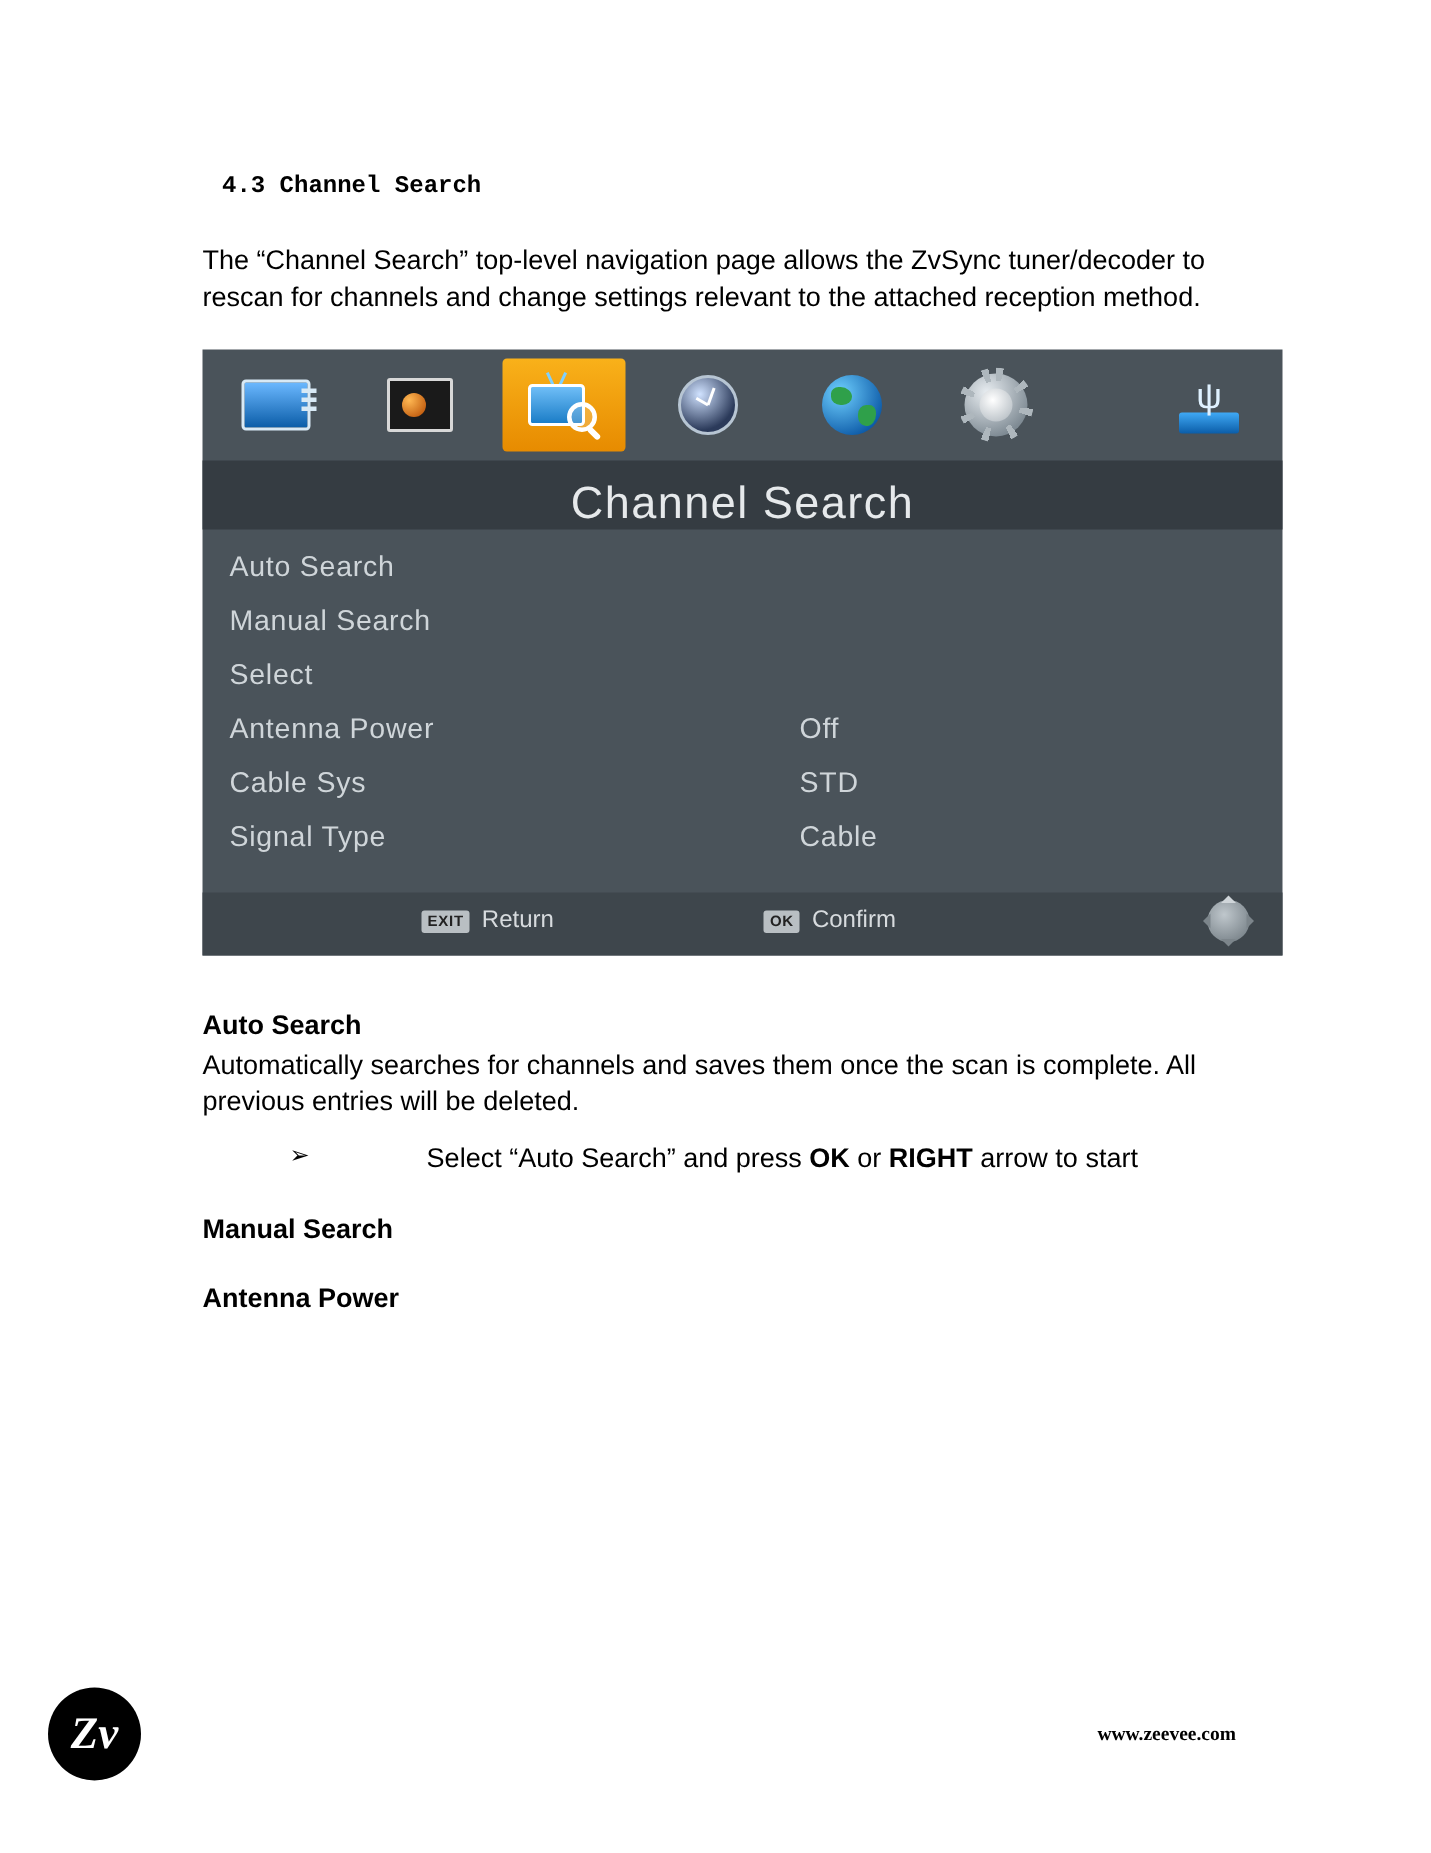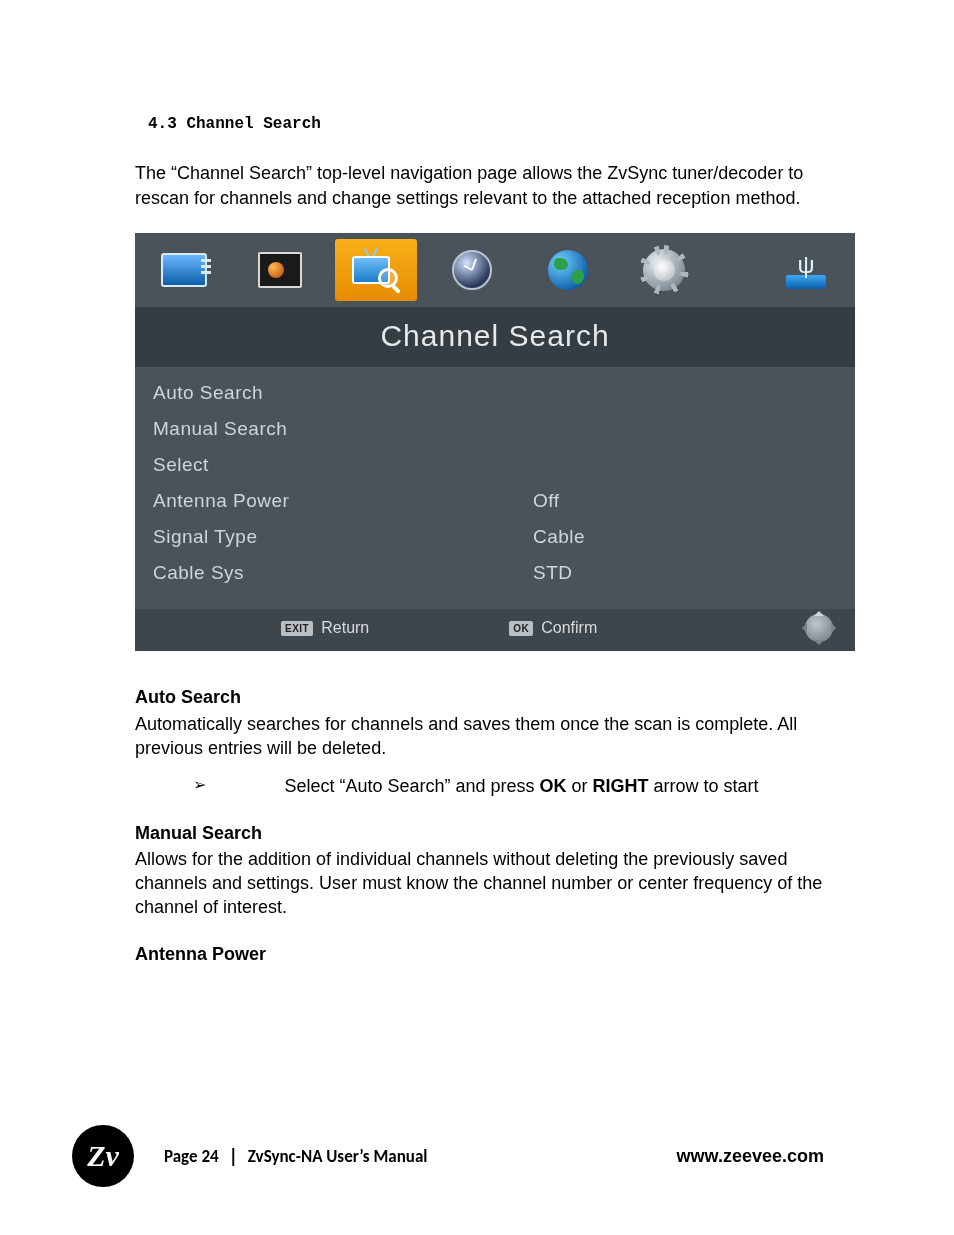--- a/index.html
+++ b/index.html
@@ -79,21 +79,21 @@
   
   .ic-usb { width:48px; height:38px; position:relative; }
   .ic-usb .base { position:absolute; bottom:0; left:4px; right:4px; height:14px; background:linear-gradient(#3fa9f5,#0b5da8); border-radius:2px; }
   .ic-usb .trident { position:absolute; left:50%; top:2px; transform:translateX(-50%); color:#dff1ff; font-size:24px; line-height:1; }
   
   .osd-title {
     background:#353c42;
     text-align:center;
     font-size:30px;
     letter-spacing:1px;
-    padding:12px 0 14px;
+    padding:12px 0 0;
     color:#e6e9eb;
   }
   
   .osd-menu { padding: 8px 18px 18px; }
   .menu-row {
     display:flex;
     font-size:19px;
     letter-spacing:.5px;
     padding:7px 0;
     color:#cfd5d9;
@@ -136,31 +136,31 @@
   ul.bullets li { position:relative; padding-left:26px; margin:14px 0;text-align:center; }
   ul.bullets li::before {
     content:"➢"; position:absolute; left:0; top:0; font-size:16px; color:#000;
   }
   .b { font-weight:bold; }
 
   
   .footer {
     position:absolute; left:0; right:0; bottom:48px;
     display:flex; align-items:center;
-    padding:0 130px 0 72px;
+    padding:0 130px 0 32px;
   }
   .logo {
     width:62px; height:62px; border-radius:50%; background:#000;
     display:flex; align-items:center; justify-content:center;
     color:#fff; font-family:Georgia,serif; font-style:italic; font-weight:bold; font-size:30px;
     margin-right:30px;
   }
   .footer-left { font-weight:bold; font-size:17px; font-family: Calibri, Arial, sans-serif; }
   .footer-left .bar { margin:0 6px; font-size:20px; vertical-align:-1px; }
-  .footer-right { margin-left:auto; font-weight:bold; font-size:18px; font-family: Liberation Sans, sans-serif; }
+  .footer-right { margin-left:auto; font-weight:bold; font-size:13px; font-family: Liberation Serif, serif; }
 </style>
 </head>
 <body>
 
 <h2 class="section-heading">4.3  Channel Search</h2>
 
 <p class="intro">The “Channel Search” top-level navigation page allows the ZvSync tuner/decoder to rescan for channels and change settings relevant to the attached reception method.</p>
 
 <div class="osd">
   <div class="osd-nav">
@@ -220,26 +220,26 @@
       <div class="menu-value"></div>
     </div>
     <div class="menu-row">
       <div class="menu-label">Select</div>
     </div>
     <div class="menu-row">
       <div class="menu-label">Antenna Power</div>
       <div class="menu-value">Off</div>
     </div>
     <div class="menu-row">
+      <div class="menu-label">Cable Sys</div>
+      <div class="menu-value">STD</div>
+    </div>
+    <div class="menu-row">
       <div class="menu-label">Signal Type</div>
       <div class="menu-value">Cable</div>
-    </div>
-    <div class="menu-row">
-      <div class="menu-label">Cable Sys</div>
-      <div class="menu-value">STD</div>
     </div>
   </div>
 
   <div class="osd-hints">
     <div class="hint return">
       <span class="badge">EXIT</span>
       <span>Return</span>
     </div>
     <div class="hint confirm">
       <span class="badge">OK</span>
@@ -260,28 +260,22 @@
   <div>Automatically searches for channels and saves them once the scan is complete.  All previous entries will be deleted.</div>
   <ul class="bullets">
     <li>
       <span>Select “Auto Search” and press </span><span class="b">OK</span><span> or </span><span class="b">RIGHT</span><span> arrow to start</span>
     </li>
   </ul>
 </div>
 
 <div class="section">
   <div class="head">Manual Search</div>
-  <div>Allows for the addition of individual channels without deleting the previously saved channels and settings.  User must know the channel number or center frequency of the channel of interest.</div>
 </div>
 
 <div class="section">
   <div class="head">Antenna Power</div>
 </div>
 
 <div class="footer">
   <div class="logo">Zv</div>
-  <div class="footer-left">
-    <span>Page 24</span>
-    <span class="bar">|</span>
-    <span>ZvSync-NA User’s Manual</span>
-  </div>
   <div class="footer-right">www.zeevee.com</div>
 </div>
 
 </body></html>

